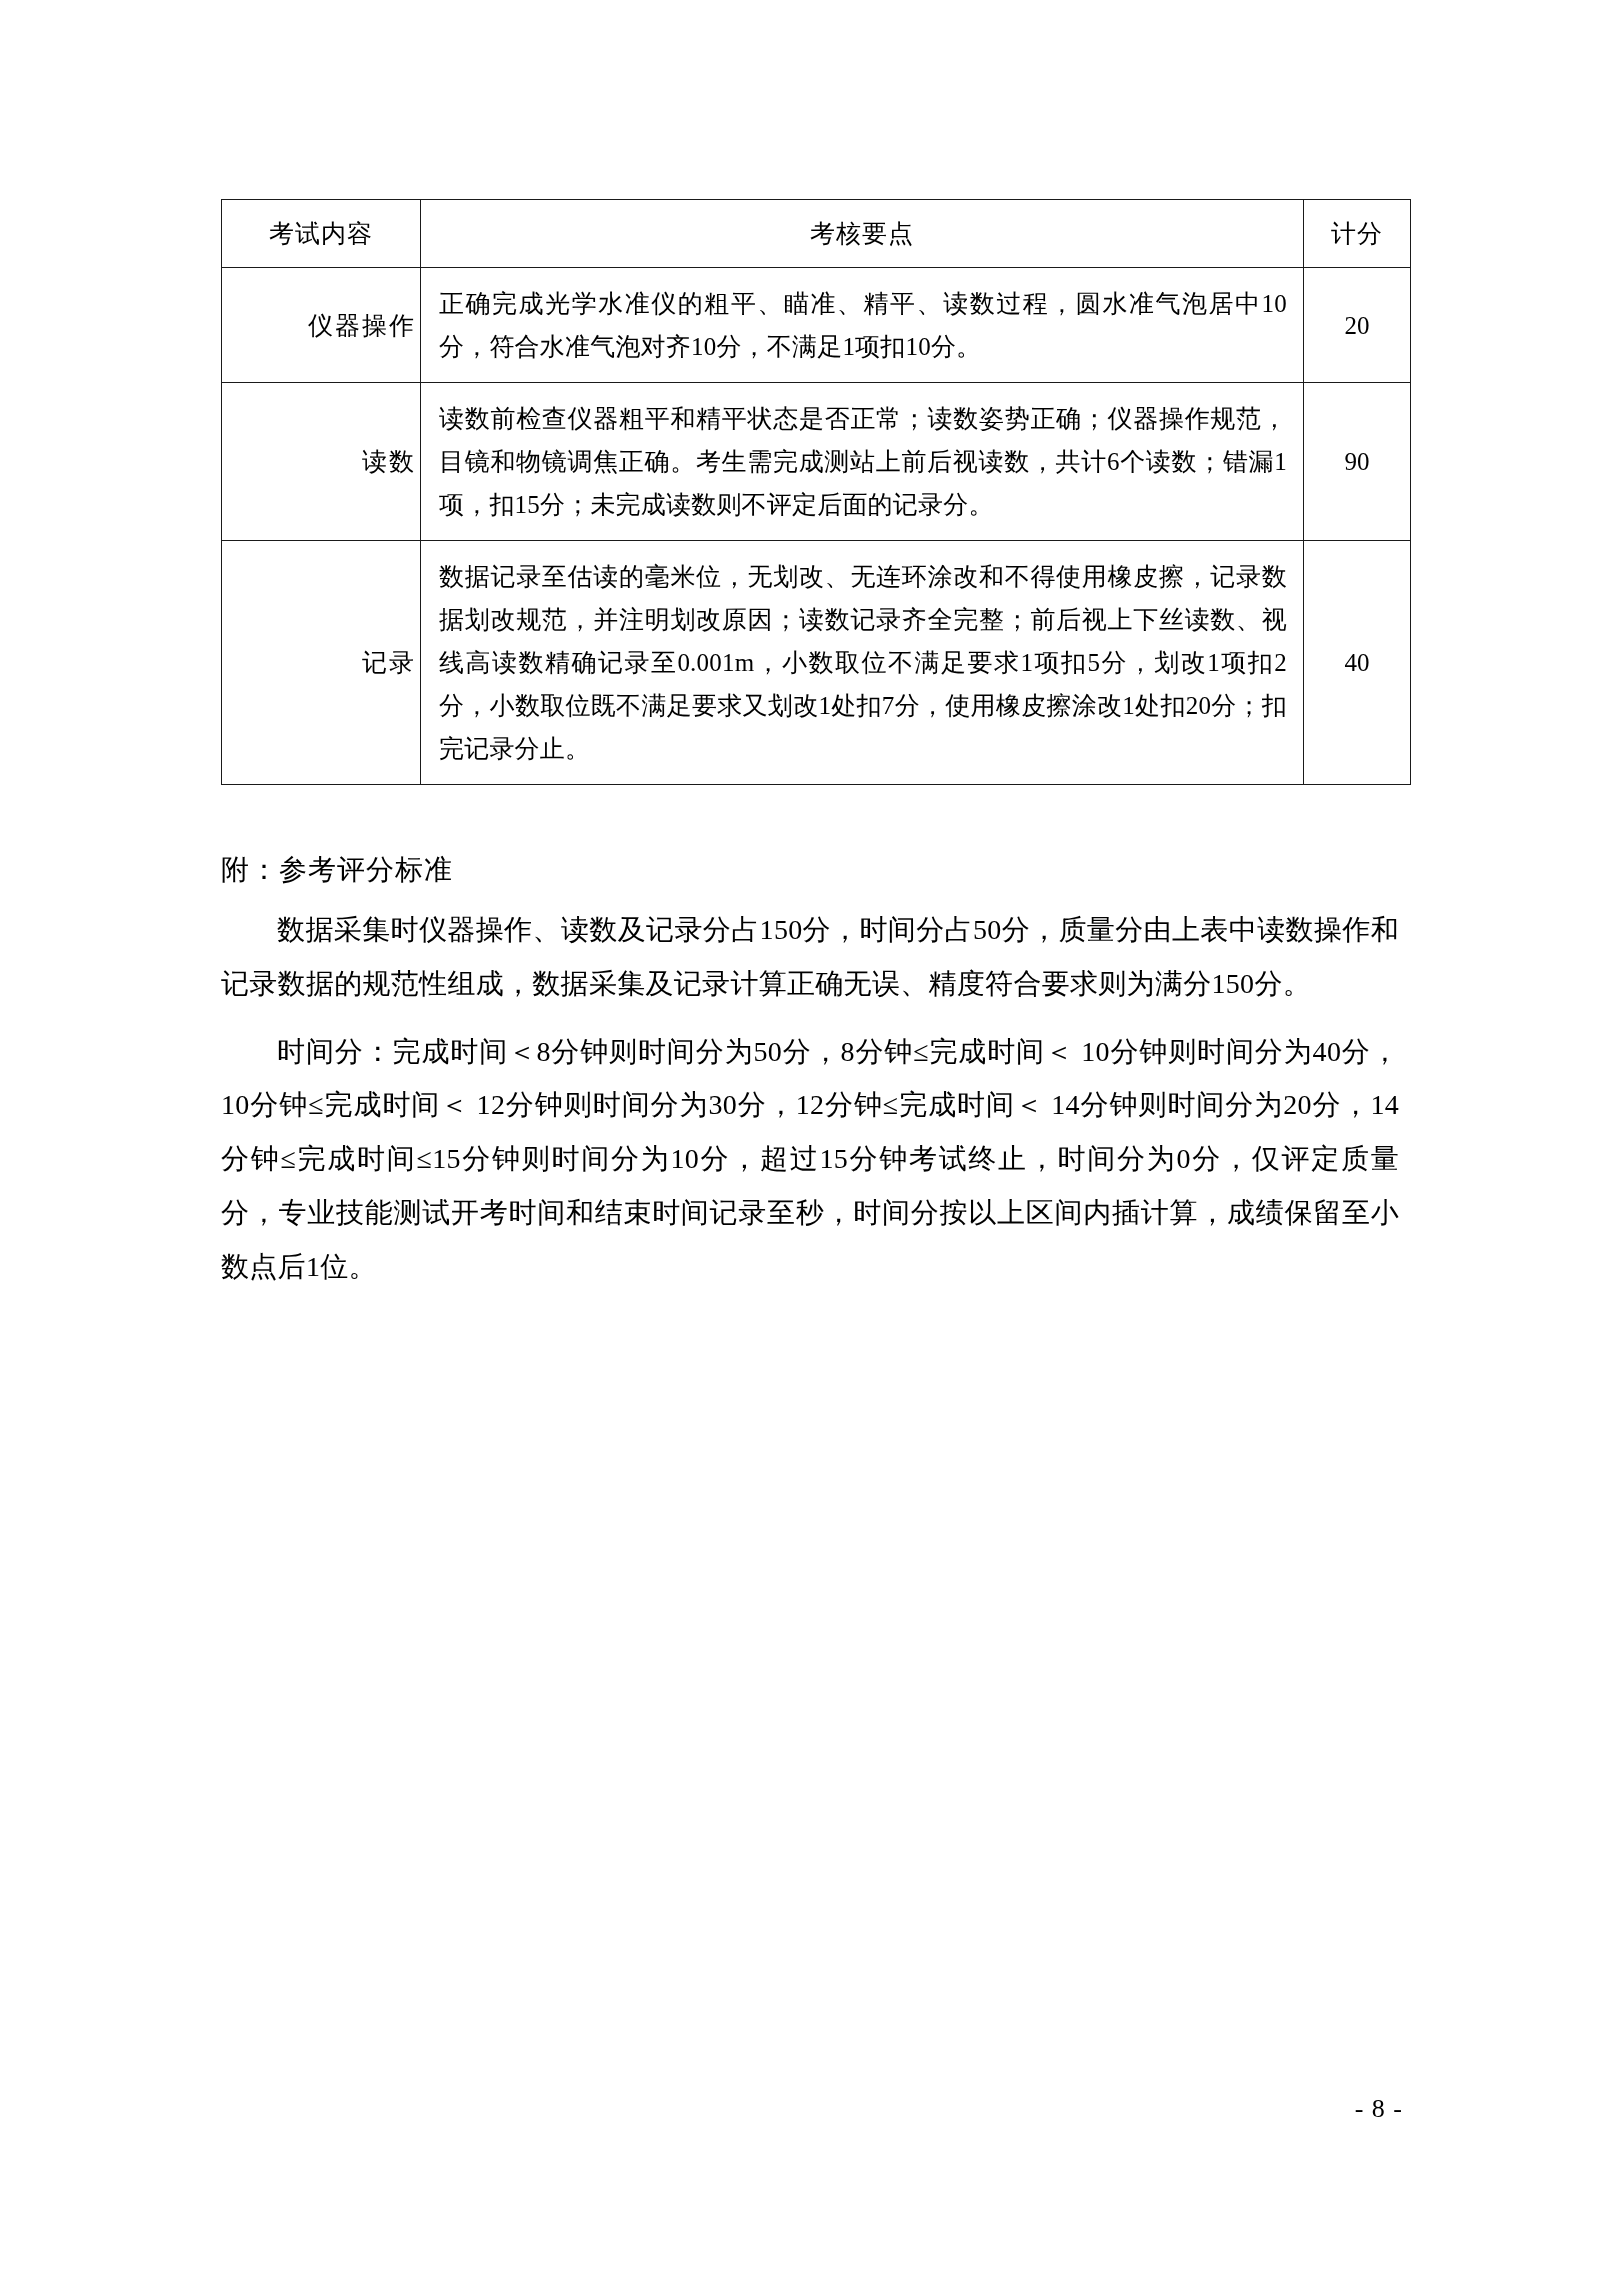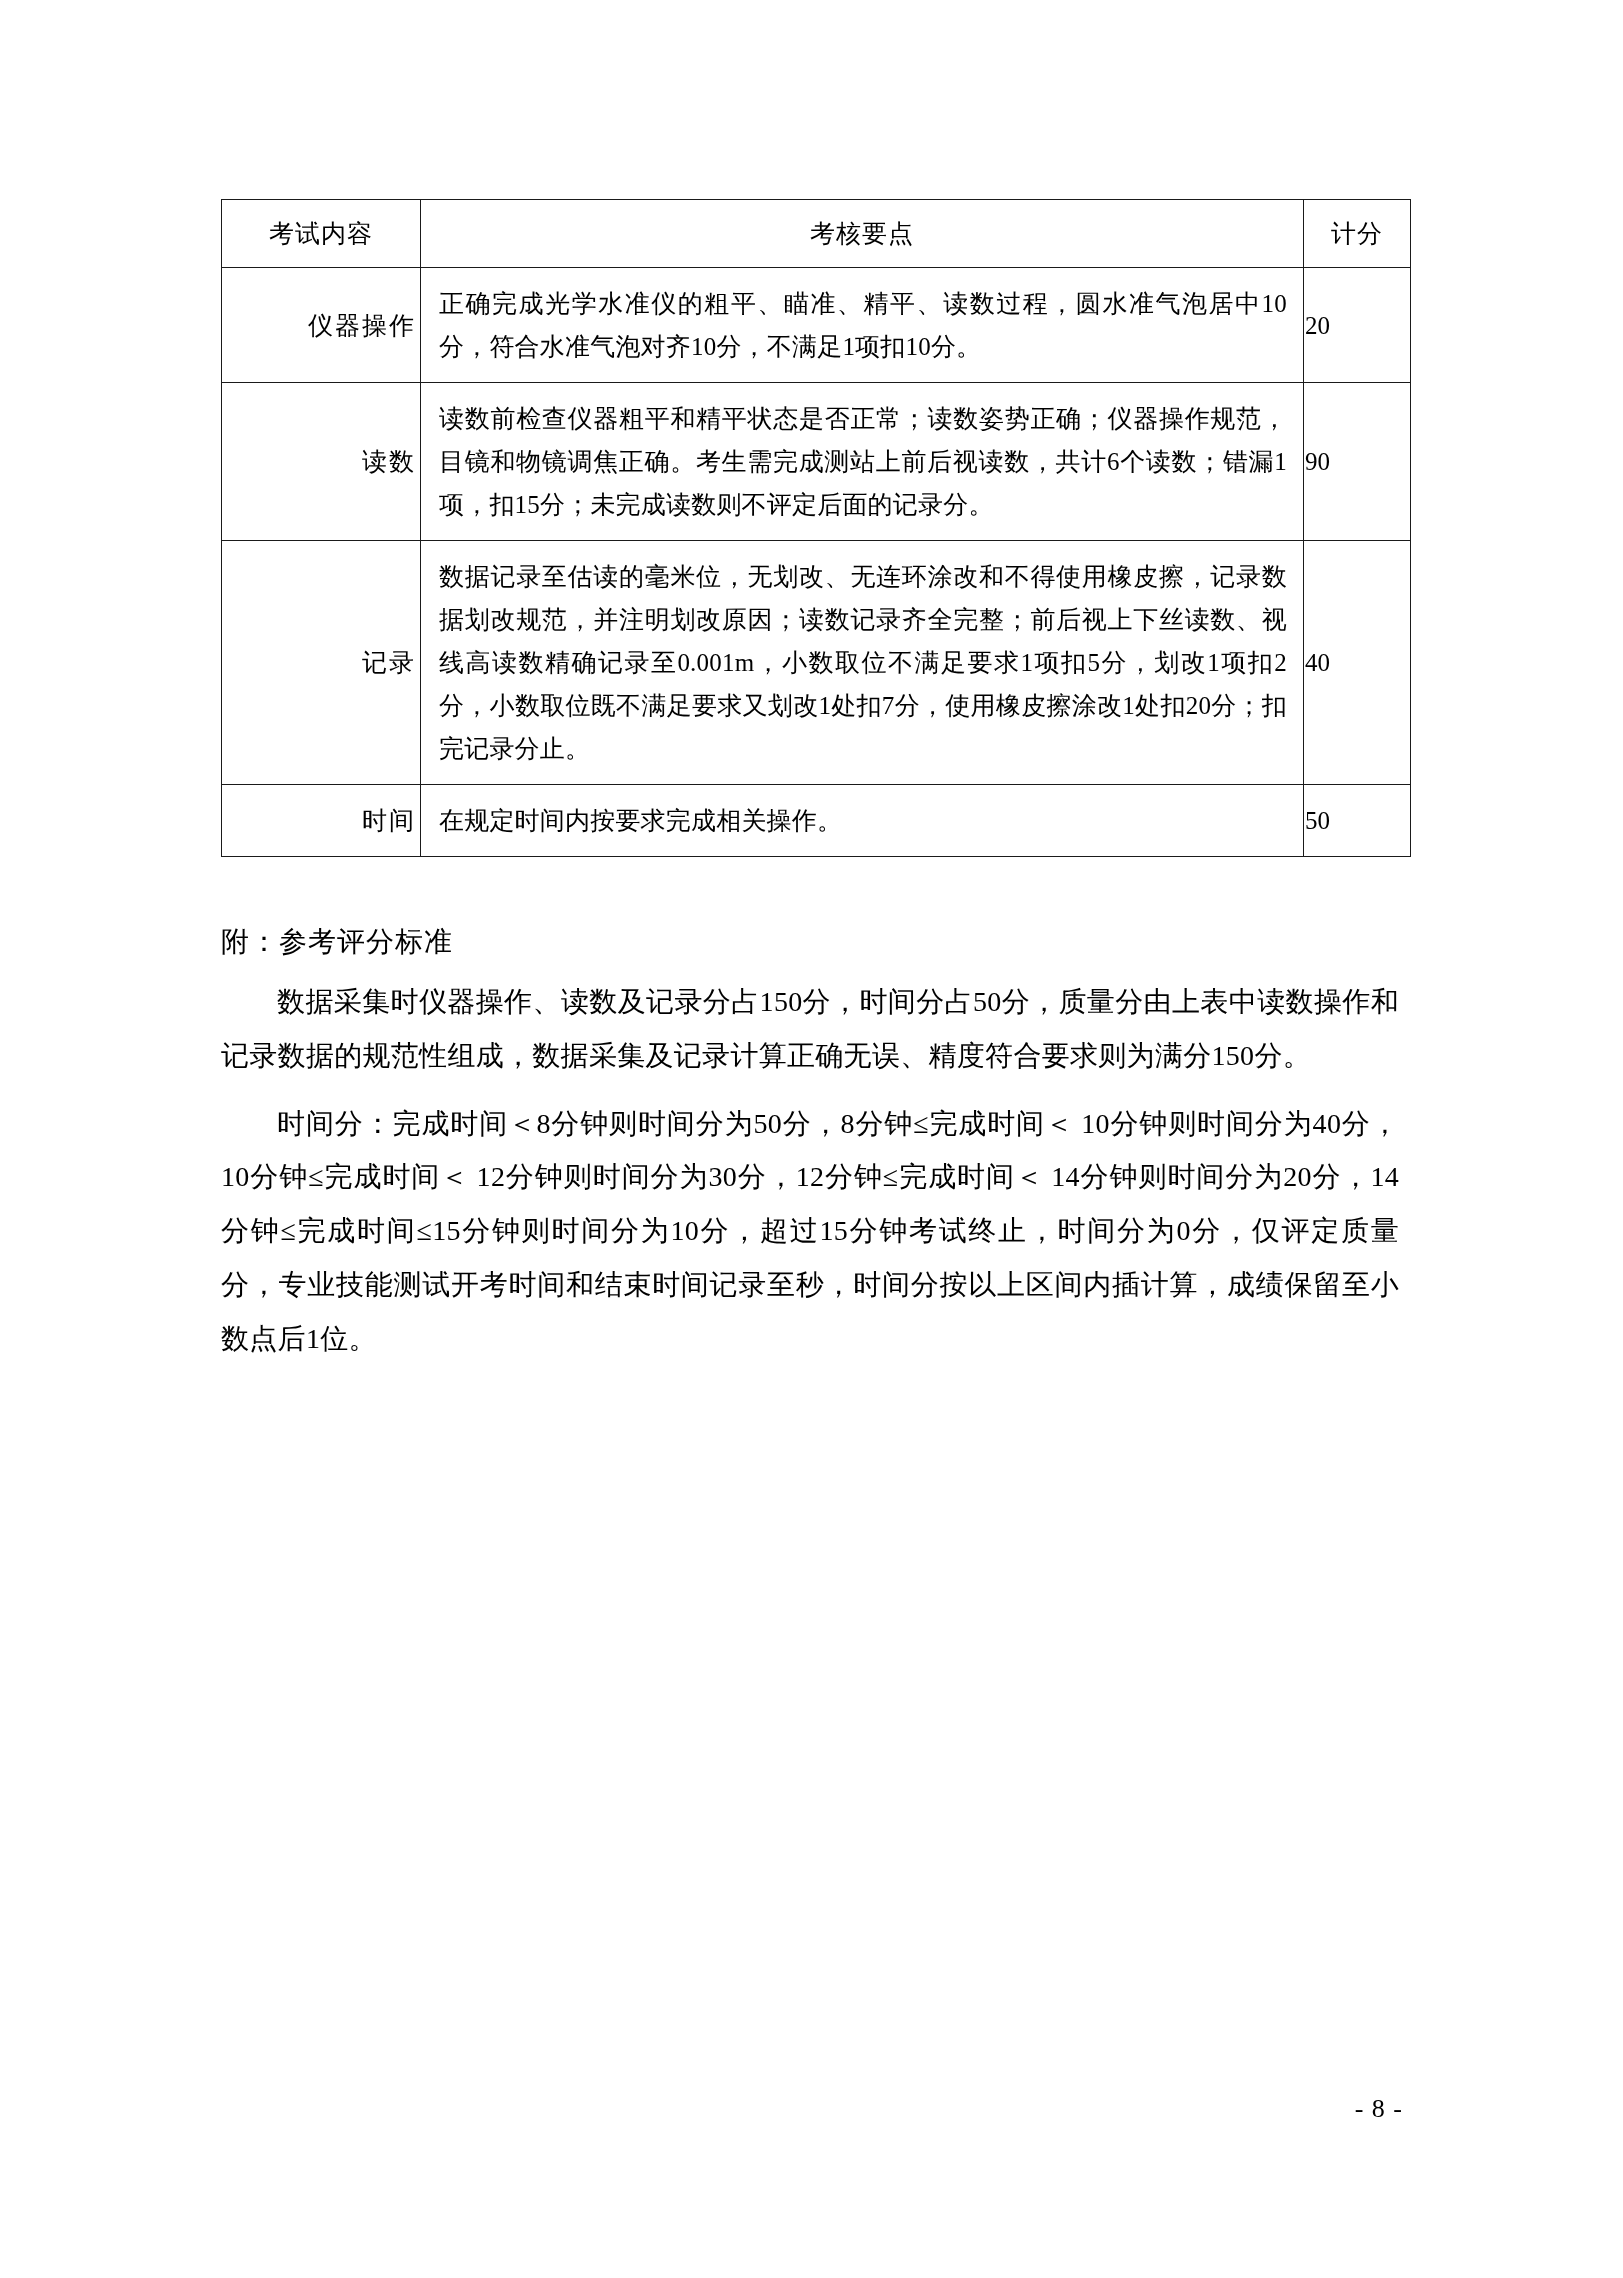--- a/index.html
+++ b/index.html
@@ -58,20 +58,21 @@
     letter-spacing: 2px;
     padding: 6px 4px;
   }
   td.desc {
     text-align: justify;
     text-align-last: left;
     padding: 14px 16px 14px 18px;
     letter-spacing: 0.2px;
   }
   td.pts {
+    text-align: center;
     font-size: 25px;
   }
   td.total-label {
     text-align: center;
     letter-spacing: 6px;
     padding: 10px 0;
   }
 
   
   .appendix-title {
@@ -126,25 +127,20 @@
         <tr>
           <td class="item">读数</td>
           <td class="desc">读数前检查仪器粗平和精平状态是否正常；读数姿势正确；仪器操作规范，目镜和物镜调焦正确。考生需完成测站上前后视读数，共计6个读数；错漏1项，扣15分；未完成读数则不评定后面的记录分。</td>
           <td class="pts">90</td>
         </tr>
         <tr>
           <td class="item">记录</td>
           <td class="desc">数据记录至估读的毫米位，无划改、无连环涂改和不得使用橡皮擦，记录数据划改规范，并注明划改原因；读数记录齐全完整；前后视上下丝读数、视线高读数精确记录至0.001m，小数取位不满足要求1项扣5分，划改1项扣2分，小数取位既不满足要求又划改1处扣7分，使用橡皮擦涂改1处扣20分；扣完记录分止。</td>
           <td class="pts">40</td>
         </tr>
-        <tr>
-          <td class="item">时间</td>
-          <td class="desc">在规定时间内按要求完成相关操作。</td>
-          <td class="pts">50</td>
-        </tr>
       </tbody>
     </table>
 
     <div class="appendix-title">附：参考评分标准</div>
 
     <p class="para">数据采集时仪器操作、读数及记录分占150分，时间分占50分，质量分由上表中读数操作和记录数据的规范性组成，数据采集及记录计算正确无误、精度符合要求则为满分150分。</p>
     <p class="para">时间分：完成时间＜8分钟则时间分为50分，8分钟≤完成时间＜ 10分钟则时间分为40分，10分钟≤完成时间＜ 12分钟则时间分为30分，12分钟≤完成时间＜ 14分钟则时间分为20分，14分钟≤完成时间≤15分钟则时间分为10分，超过15分钟考试终止，时间分为0分，仅评定质量分，专业技能测试开考时间和结束时间记录至秒，时间分按以上区间内插计算，成绩保留至小数点后1位。</p>
 
   </div>
 

